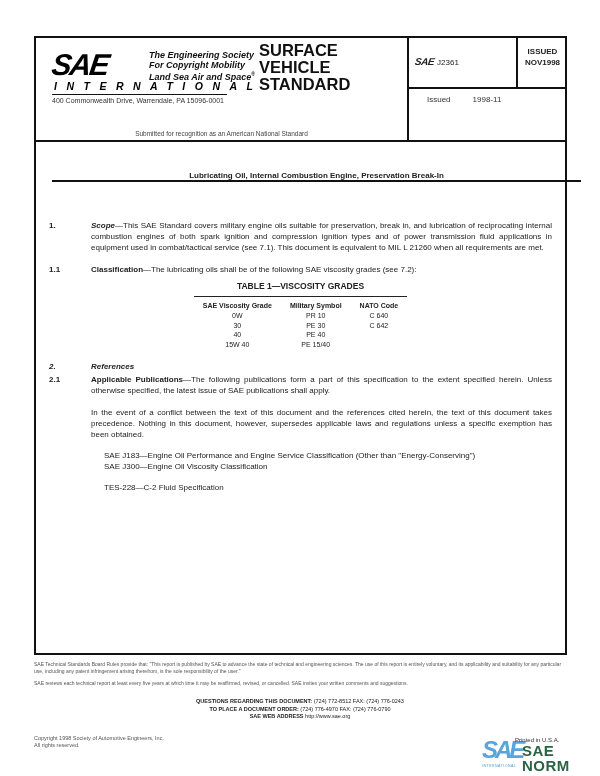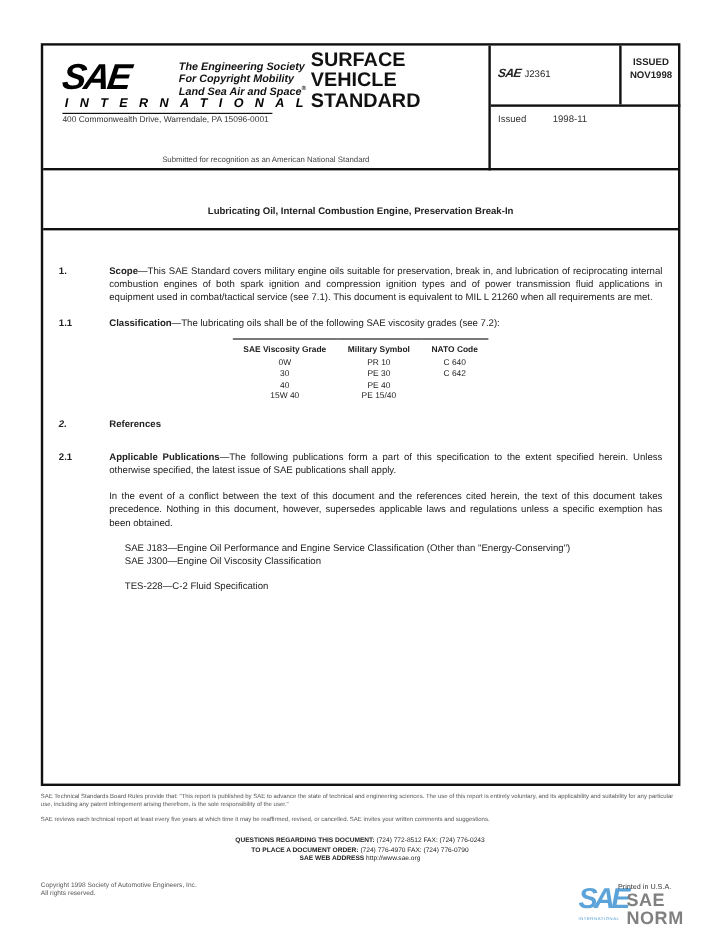--- a/index.html
+++ b/index.html
@@ -18,52 +18,52 @@
   .address { position: absolute; left: 0; top: 47px; font-size: 7px; color: #333; white-space: nowrap; }
 
   .std-title { position: absolute; left: 223px; top: 4px; font-size: 16.5px; font-weight: bold; line-height: 17px; color: #111; }
   .submitted { position: absolute; left: 0; width: 371px; top: 92px; font-size: 6.5px; color: #444; text-align: center; }
 
   .right-col { position: absolute; left: 371px; top: 0; width: 158px; height: 104px; border-left: 2px solid #111; }
   .rc-top { position: absolute; left: 0; top: 0; width: 158px; height: 51px; border-bottom: 2px solid #111; }
   .doc-num { position: absolute; left: 6px; top: 18px; font-size: 8px; color: #222; white-space: nowrap; }
   .doc-num .mini-sae { font-weight: bold; font-style: italic; font-size: 10px; letter-spacing: -0.5px; margin-right: 3px; display: inline-block; transform: skewX(-8deg); }
   .issued-box { position: absolute; left: 107px; top: 0; width: 51px; height: 49px; border-left: 2px solid #111; text-align: center; padding-top: 8px; font-size: 8px; font-weight: bold; line-height: 11px; color: #222; }
-  .issued-line { position: absolute; left: 6px; top: 57px; font-size: 8px; color: #333; white-space: nowrap; text-align: right; }
+  .issued-line { position: absolute; left: 18px; top: 57px; font-size: 8px; color: #333; white-space: nowrap; text-align: right; }
   .issued-line span + span { margin-left: 22px; }
 
   
-  .title-row { position: absolute; left: 0; top: 104px; width: 529px; height: 50px; border-bottom: 2px solid #111; }
+  .title-row { position: absolute; left: 16px; top: 104px; width: 529px; height: 40px; border-bottom: 2px solid #111; }
   .doc-title { position: absolute; left: 0; width: 529px; top: 29px; text-align: center; font-size: 8px; font-weight: bold; color: #222; }
 
   
   .body { position: absolute; left: 0; top: 164px; width: 529px; padding: 0 13px 0 13px; font-size: 8px; line-height: 11px; color: #222; }
   .para { position: relative; padding-left: 42px; text-align: justify; }
   .para .num { position: absolute; left: 0; top: 0; font-weight: bold; }
   .para .num.plain { font-weight: normal; }
   .sc { font-variant: small-caps; }
-  b.i { }
+  b.i { font-style: italic; }
 
   table.visc { margin: 0 auto; border-collapse: collapse; font-size: 7px; line-height: 9.5px; }
   table.visc caption { font-size: 8.5px; font-weight: bold; padding-bottom: 4px; }
   table.visc thead th { border-top: 1px solid #222; padding: 4px 9px 1px 9px; font-weight: bold; }
   table.visc td { text-align: center; padding: 0 9px; }
 
   .ref-line { padding-left: 55px; }
 
   
   .foot-text { position: absolute; left: 34px; width: 533px; top: 661px; font-size: 5px; line-height: 7px; color: #555; }
   .foot-text p + p { margin-top: 5px; }
   .contact { position: absolute; left: 0; width: 600px; top: 698px; text-align: center; font-size: 5.5px; line-height: 7.5px; font-weight: bold; color: #222; }
   .contact span.val { font-weight: normal; }
   .copyright { position: absolute; left: 34px; top: 735px; font-size: 5.5px; line-height: 7px; color: #555; }
   .printed { position: absolute; left: 515px; top: 737px; font-size: 6px; color: #333; }
   .watermark { position: absolute; left: 482px; top: 738px; width: 115px; height: 38px; }
   .wm-sae { position: absolute; left: 0; top: 0; font-size: 24px; font-weight: bold; font-style: italic; color: #4a9ad4; letter-spacing: -3px; line-height: 24px; opacity: 0.9; }
-  .wm-norm { position: absolute; left: 40px; top: 5px; font-size: 15px; font-weight: bold; color: #737373; letter-spacing: 0.5px; line-height: 15px; opacity: 0.9; }
+  .wm-norm { position: absolute; left: 40px; top: 5px; font-size: 15px; font-weight: bold; color: #14532d; letter-spacing: 0.5px; line-height: 15px; opacity: 0.9; }
   .wm-sub { position: absolute; left: 0; top: 26px; font-size: 3.5px; color: #4a9ad4; letter-spacing: 0.5px; white-space: nowrap; }
 </style>
 </head>
 <body>
 
 <div class="frame">
 
   <div class="hdr">
     <div class="logo-area">
       <div class="sae-mark">SAE</div>
@@ -110,20 +110,21 @@
       <span class="num">1.</span>
       <b class="i">Scope</b><span>—This SAE Standard covers military engine oils suitable for preservation, break in, and lubrication of reciprocating internal combustion engines of both spark ignition and compression ignition types and of power transmission fluid applications in equipment used in combat/tactical service (see 7.1).  This document is equivalent to MIL L 21260 when all requirements are met.</span>
     </div>
 
     <div class="para" style="margin-top:11px">
       <span class="num">1.1</span>
       <b>Classification</b><span>—The lubricating oils shall be of the following SAE viscosity grades (see 7.2):</span>
     </div>
 
     <table class="visc" style="margin-top:7px">
+      <caption>TABLE 1—VISCOSITY GRADES</caption>
       <thead>
         <tr>
           <th>SAE Viscosity Grade</th>
           <th>Military Symbol</th>
           <th>NATO Code</th>
         </tr>
       </thead>
       <tbody>
         <tr>
           <td>0W</td>
@@ -146,21 +147,21 @@
           <td></td>
         </tr>
       </tbody>
     </table>
 
     <div class="para" style="margin-top:12px">
       <span class="num" style="font-style:italic">2.</span>
       <b class="i">References</b>
     </div>
 
-    <div class="para" style="margin-top:16px">
+    <div class="para" style="margin-top:2px">
       <span class="num">2.1</span>
       <b>Applicable Publications</b><span>—The following publications form a part of this specification to the extent specified herein.  Unless otherwise specified, the latest issue of SAE publications shall apply.</span>
     </div>
     <div class="para" style="margin-top:11px">
       <span>In the event of a conflict between the text of this document and the references cited herein, the text of this document takes precedence.  Nothing in this document, however, supersedes applicable laws and regulations unless a specific exemption has been obtained.</span>
     </div>
 
     <div class="ref-line" style="margin-top:10px">SAE J183—Engine Oil Performance and Engine Service Classification (Other than "Energy-Conserving")</div>
     <div class="ref-line">SAE J300—Engine Oil Viscosity Classification</div>
 

